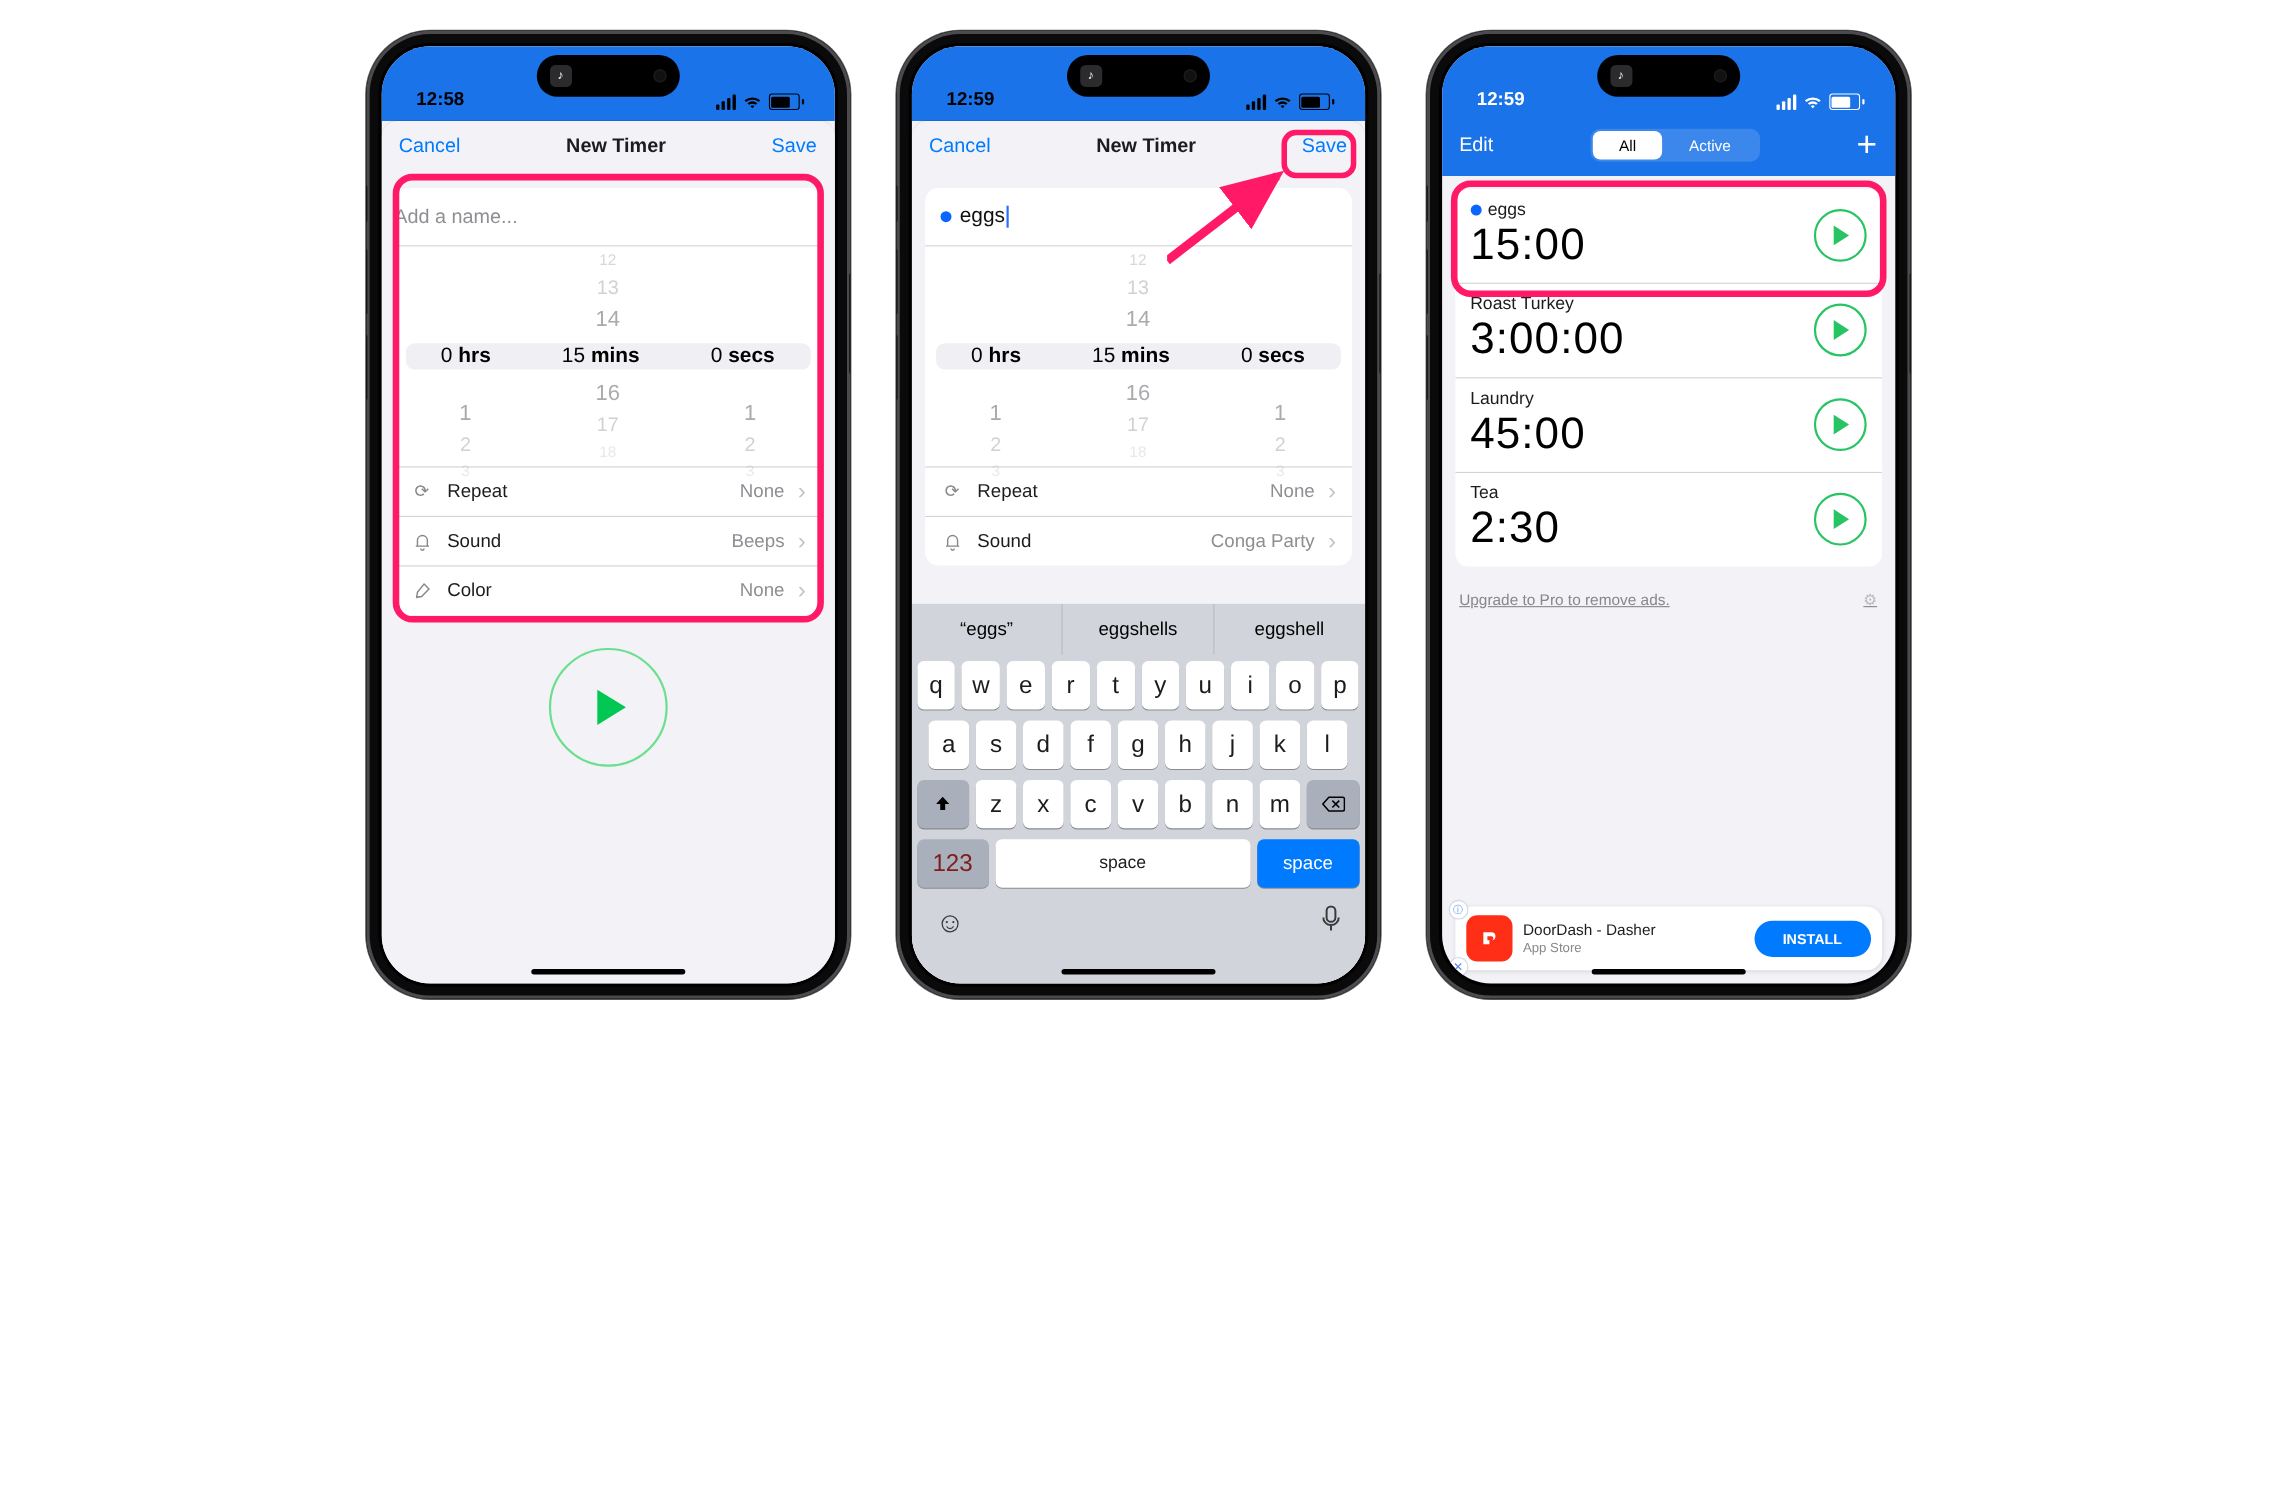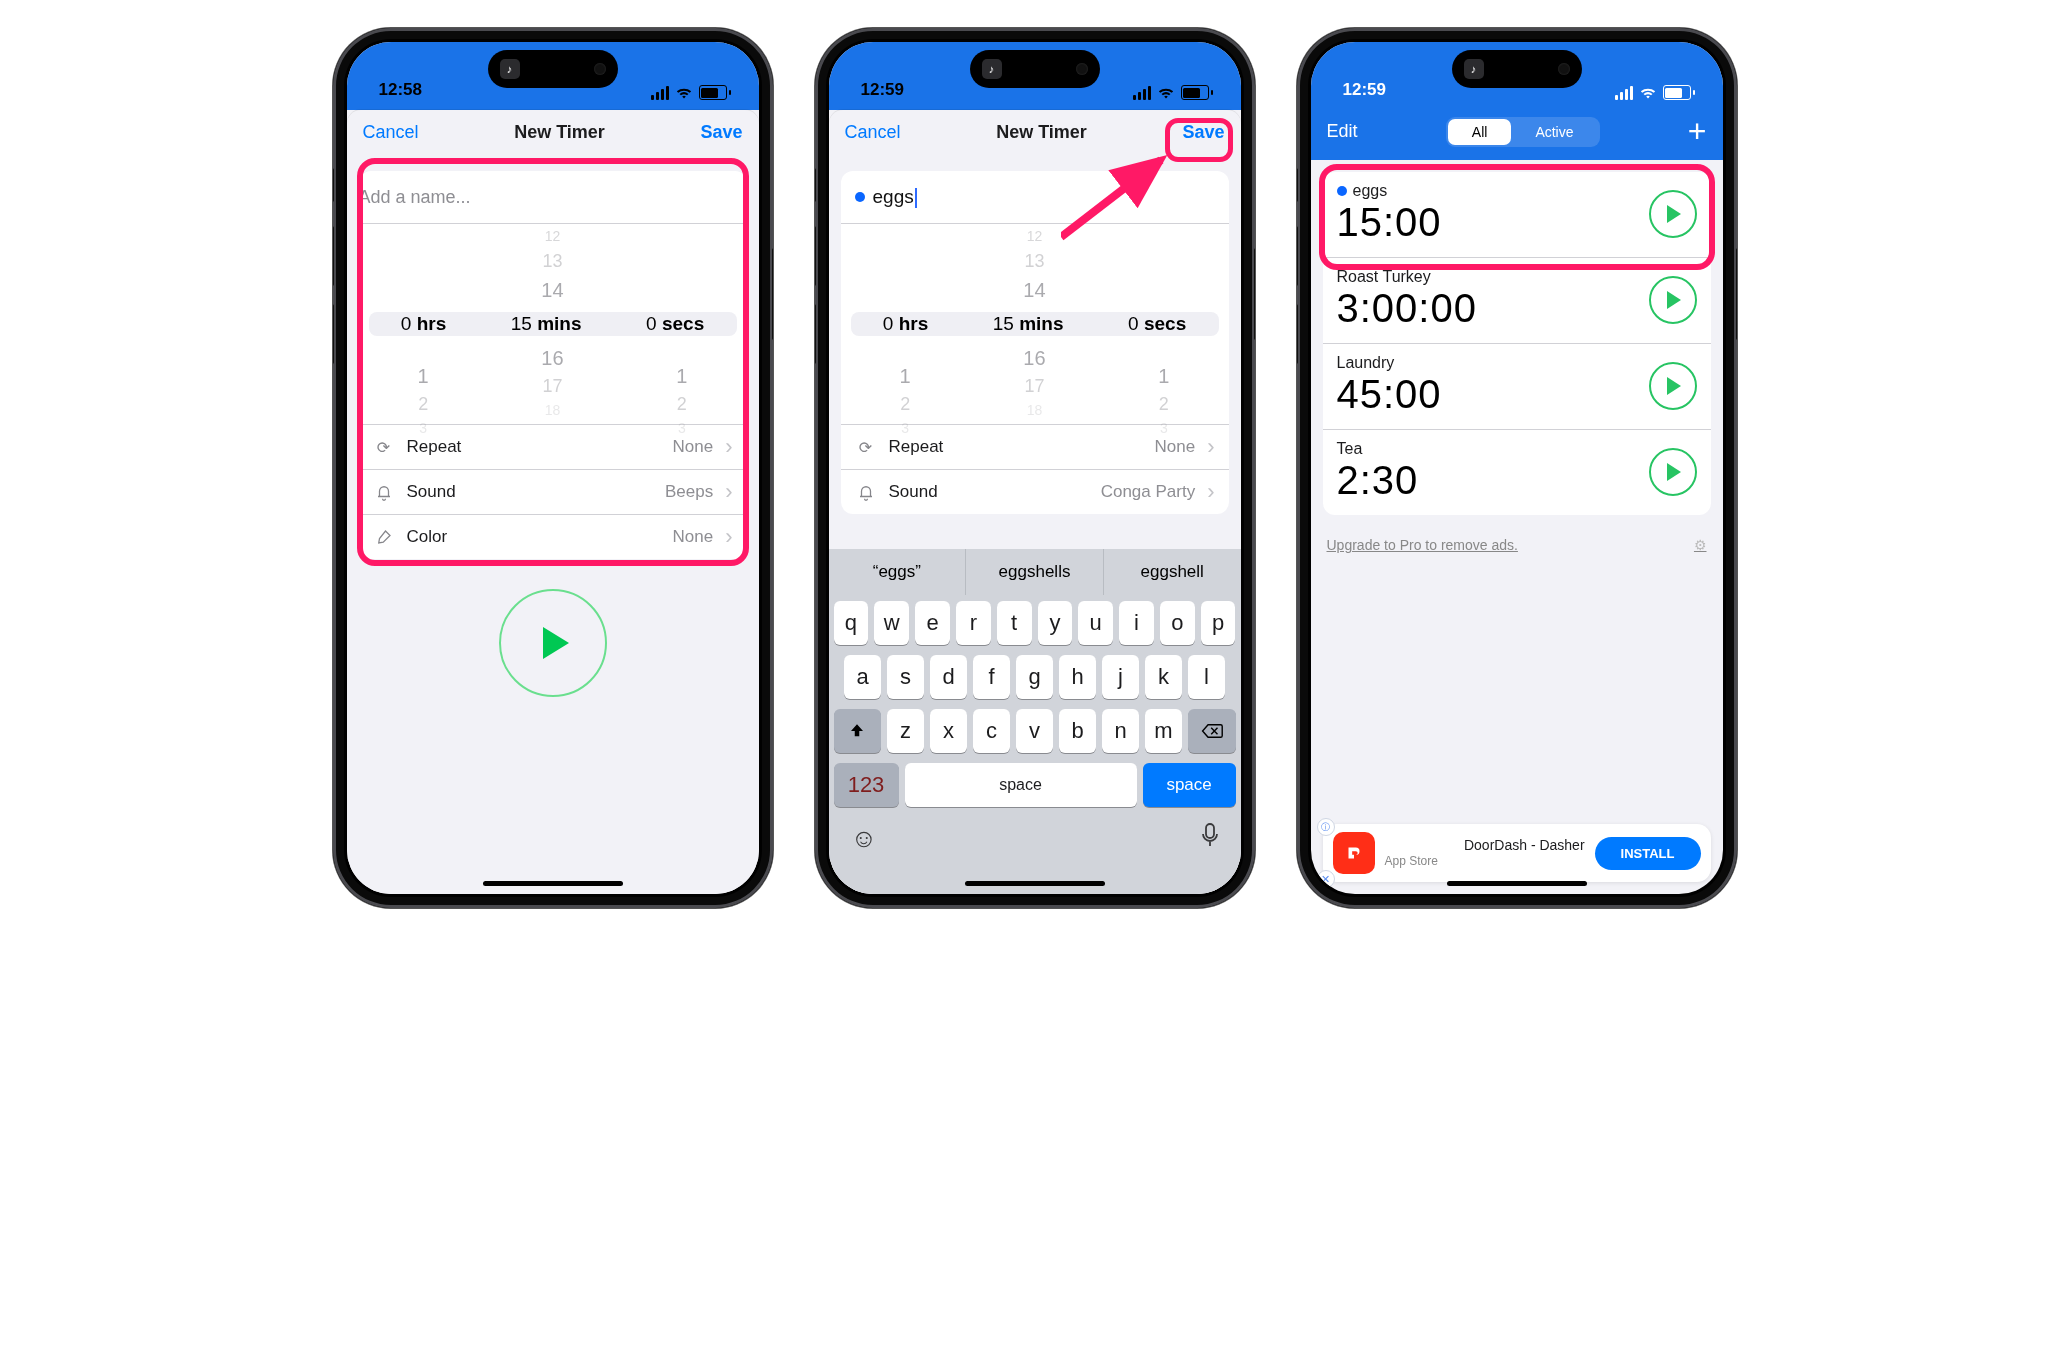--- a/index.html
+++ b/index.html
@@ -46,21 +46,21 @@
   .batt-body{width:26px;height:13px;border:1.5px solid currentColor;border-radius:3px;position:relative;}
   .batt-fill{position:absolute;left:1.5px;top:1.5px;bottom:1.5px;width:65%;background:currentColor;border-radius:1.5px;}
   .batt-nub{width:2px;height:5px;background:currentColor;border-radius:1px;}
 
   .bluebar{position:absolute;left:0;right:0;top:0;height:68px;background:var(--brand-blue);}
   
   .sheet{position:absolute;left:0;right:0;top:68px;bottom:0;background:var(--ios-grey-bg);border-top-left-radius:14px;border-top-right-radius:14px;box-shadow:0 -1px 0 rgba(0,0,0,.08);}
   .sheet-header{display:flex;align-items:center;justify-content:space-between;padding:12px 16px;font-size:18px;}
   .sheet-header .title{font-weight:600;font-size:18px;}
   .link{color:var(--ios-blue);cursor:pointer;}
-  .link.bold{font-weight:700;}
+  .link.bold{font-weight:400;}
 
   .card{margin:16px 12px 0;background:#fff;border-radius:12px;overflow:hidden;}
   .card .name-input{display:flex;justify-content:flex-start;align-items:center;height:52px;border-bottom:1px solid var(--ios-grey-line);}
   .name-empty{color:var(--ios-grey-text);font-size:18px;}
   .name-input.left{justify-content:flex-start;padding:0 14px;gap:8px;}
   .dotblue{width:10px;height:10px;border-radius:50%;background:#0a66ff;}
   .caret{display:inline-block;width:2px;height:20px;background:#2e6bff;vertical-align:middle;margin-left:1px;}
   .typed{font-size:19px;color:#111;}
 
   .picker{display:flex;align-items:center;justify-content:center;height:200px;position:relative;}
@@ -119,21 +119,21 @@
   .timer-row:last-child{border-bottom:none;gap:20px;}
   .timer-left{flex:1;}
   .timer-title{font-size:16px;display:flex;align-items:center;gap:6px;}
   .timer-time{font-size:40px;font-weight:400;letter-spacing:1px;margin-top:0;color:#000;}
   .play-sm{width:44px;height:44px;border-radius:50%;border:2px solid #27c463;display:flex;align-items:center;justify-content:center;cursor:pointer;}
   .tri-sm{width:0;height:0;border-left:14px solid #27c463;border-top:9px solid transparent;border-bottom:9px solid transparent;margin-left:2px;}
   .upgrade{padding:10px 16px;font-size:14px;color:#888;text-decoration:underline;display:flex;align-items:center;justify-content:space-between;}
   .ad{position:absolute;left:12px;right:12px;bottom:12px;background:#fff;border-radius:14px;display:flex;align-items:center;padding:8px 10px;gap:10px;box-shadow:0 1px 4px rgba(0,0,0,.1);}
   .ad-ico{width:42px;height:42px;border-radius:10px;background:#ff2e17;display:flex;align-items:center;justify-content:center;color:#fff;}
   .ad-txt{flex:1;line-height:1.2;}
-  .ad-txt .t1{font-size:14px;font-weight:500;text-align:right;}
+  .ad-txt .t1{font-size:14px;font-weight:500;}
   .ad-txt .t2{font-size:12px;color:#888;}
   .install-btn{background:var(--ios-blue);color:#fff;font-size:13px;font-weight:600;border-radius:18px;padding:9px 26px;}
   .ad-close{position:absolute;left:-6px;bottom:-6px;width:16px;height:16px;font-size:11px;color:#5b8def;background:#fff;border-radius:50%;display:flex;align-items:center;justify-content:center;border:1px solid #cfd6e3;}
   .ad-info{position:absolute;left:-6px;top:-6px;width:16px;height:16px;font-size:9px;color:#5b8def;background:#fff;border-radius:50%;display:flex;align-items:center;justify-content:center;border:1px solid #cfd6e3;}
 </style>
 </head>
 <body>
 
 <div class="phone-wrap">
  <div class="bezel">

